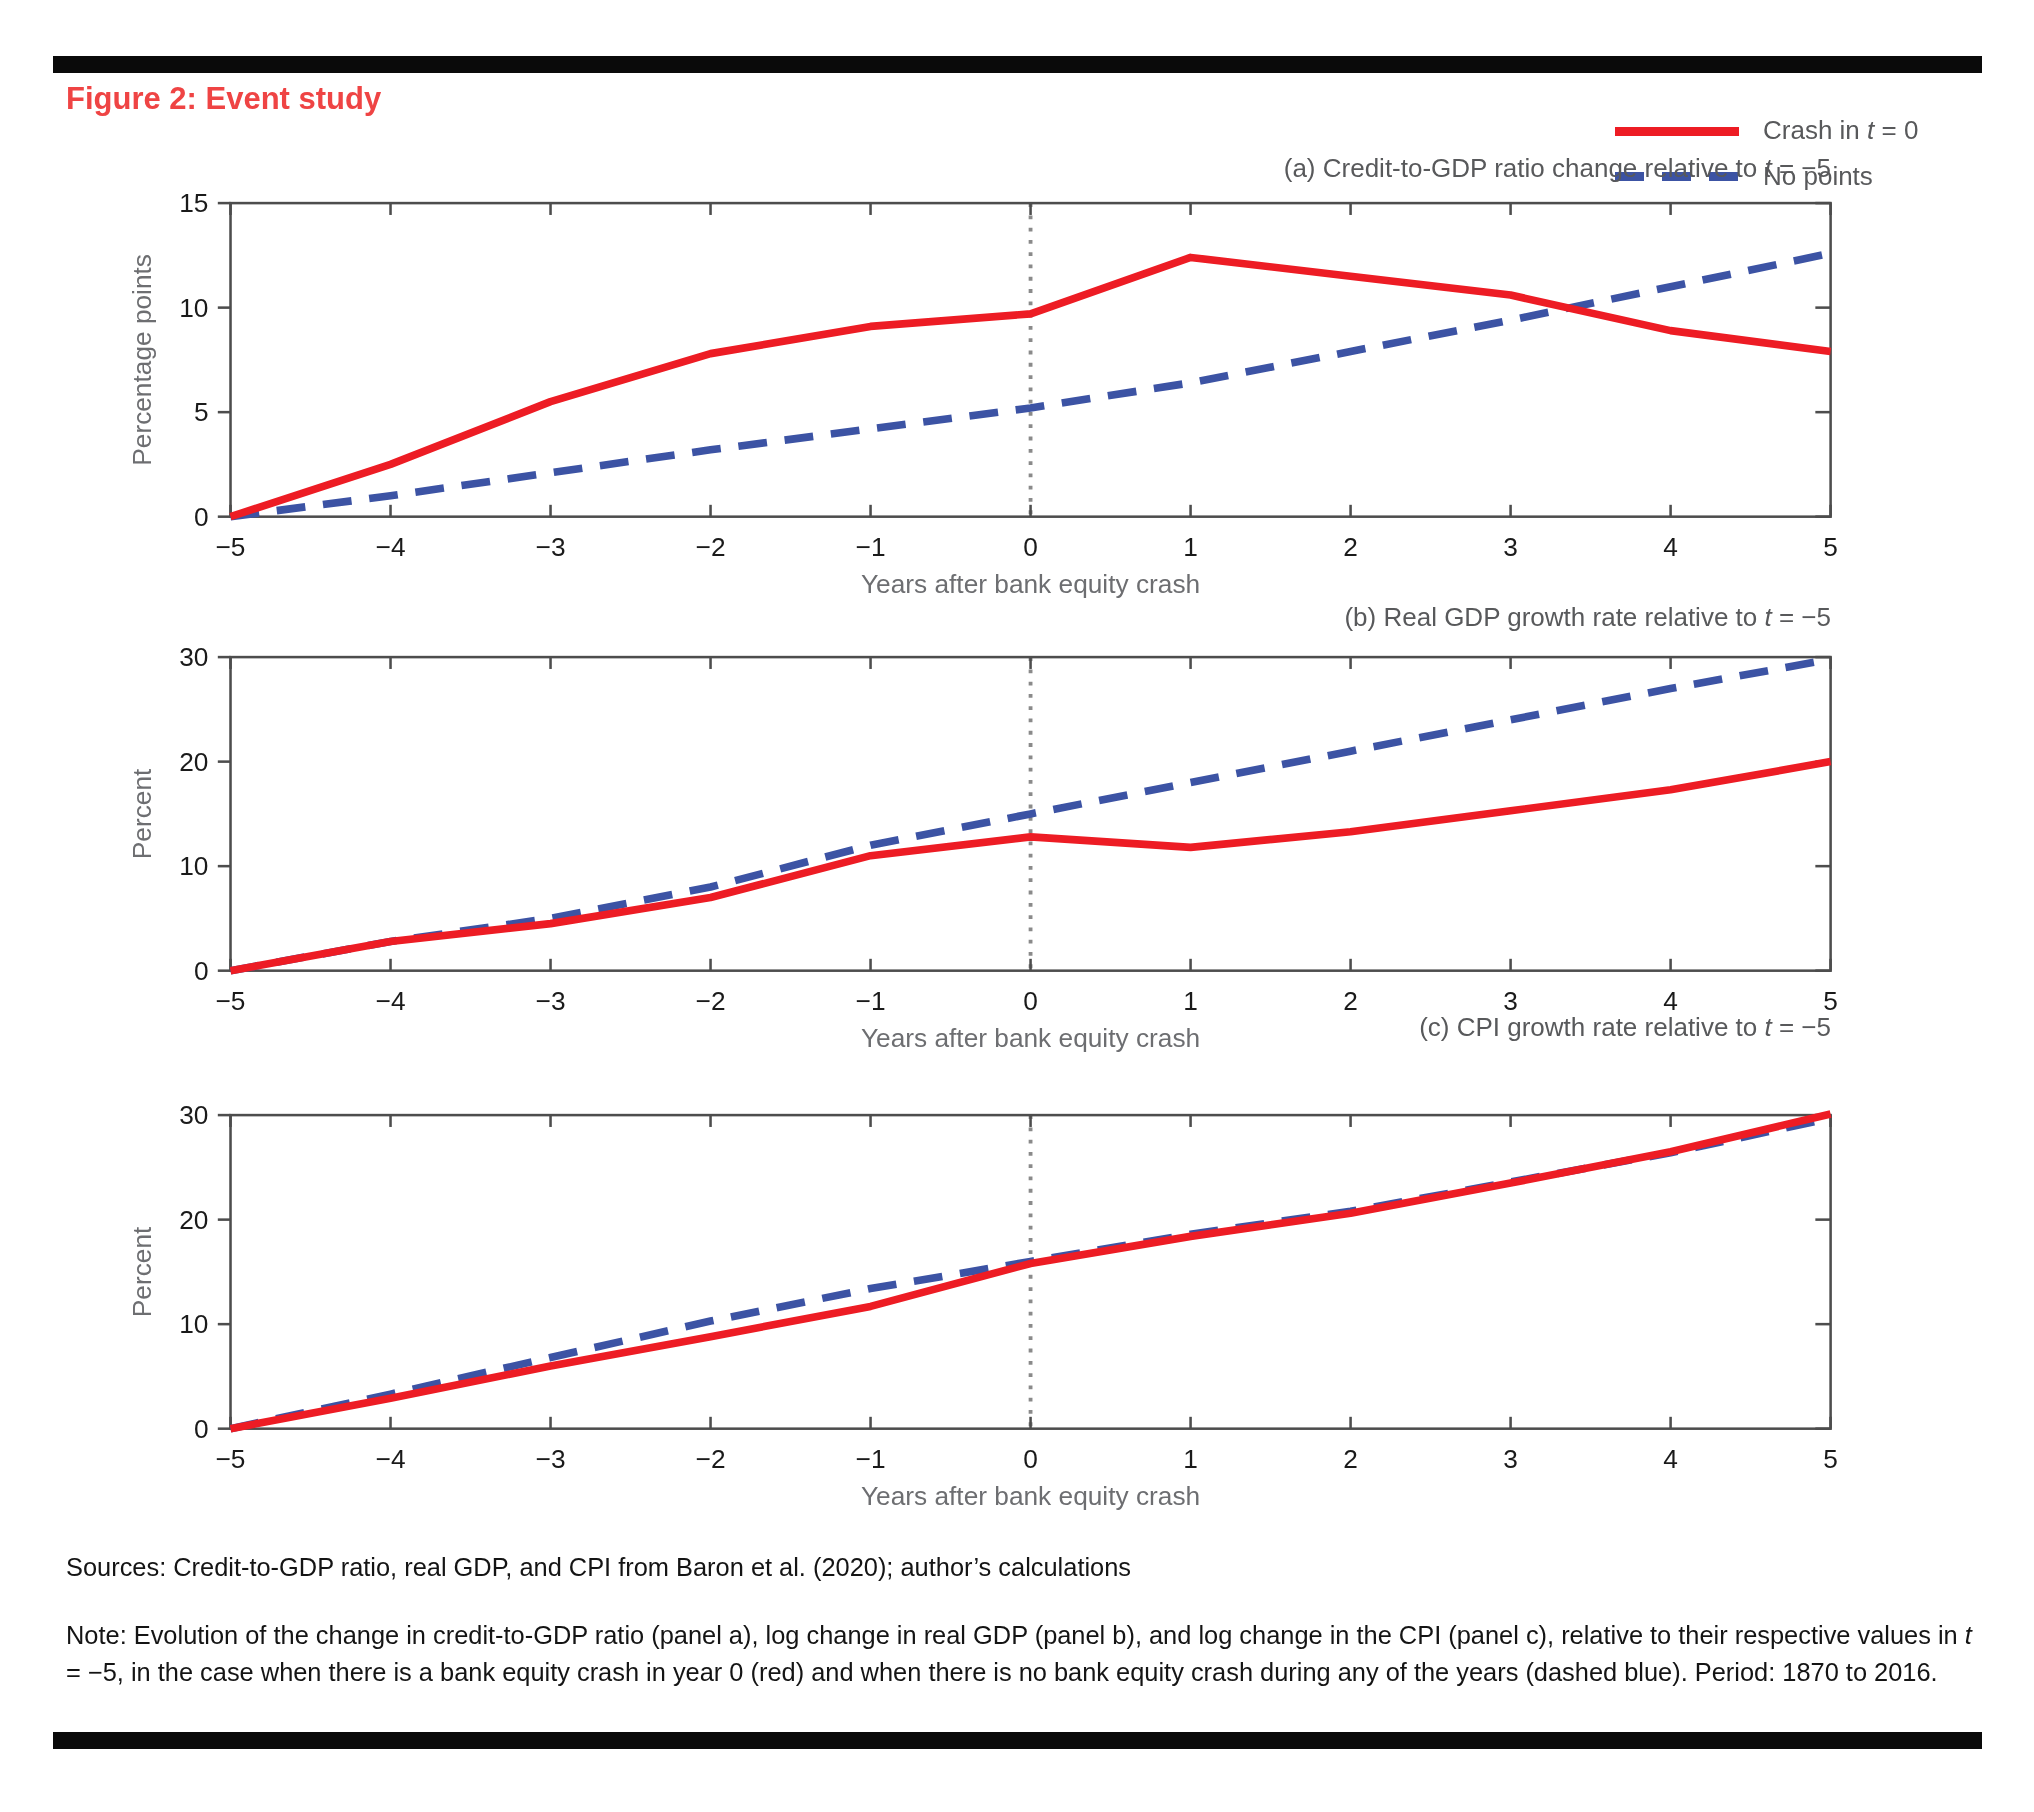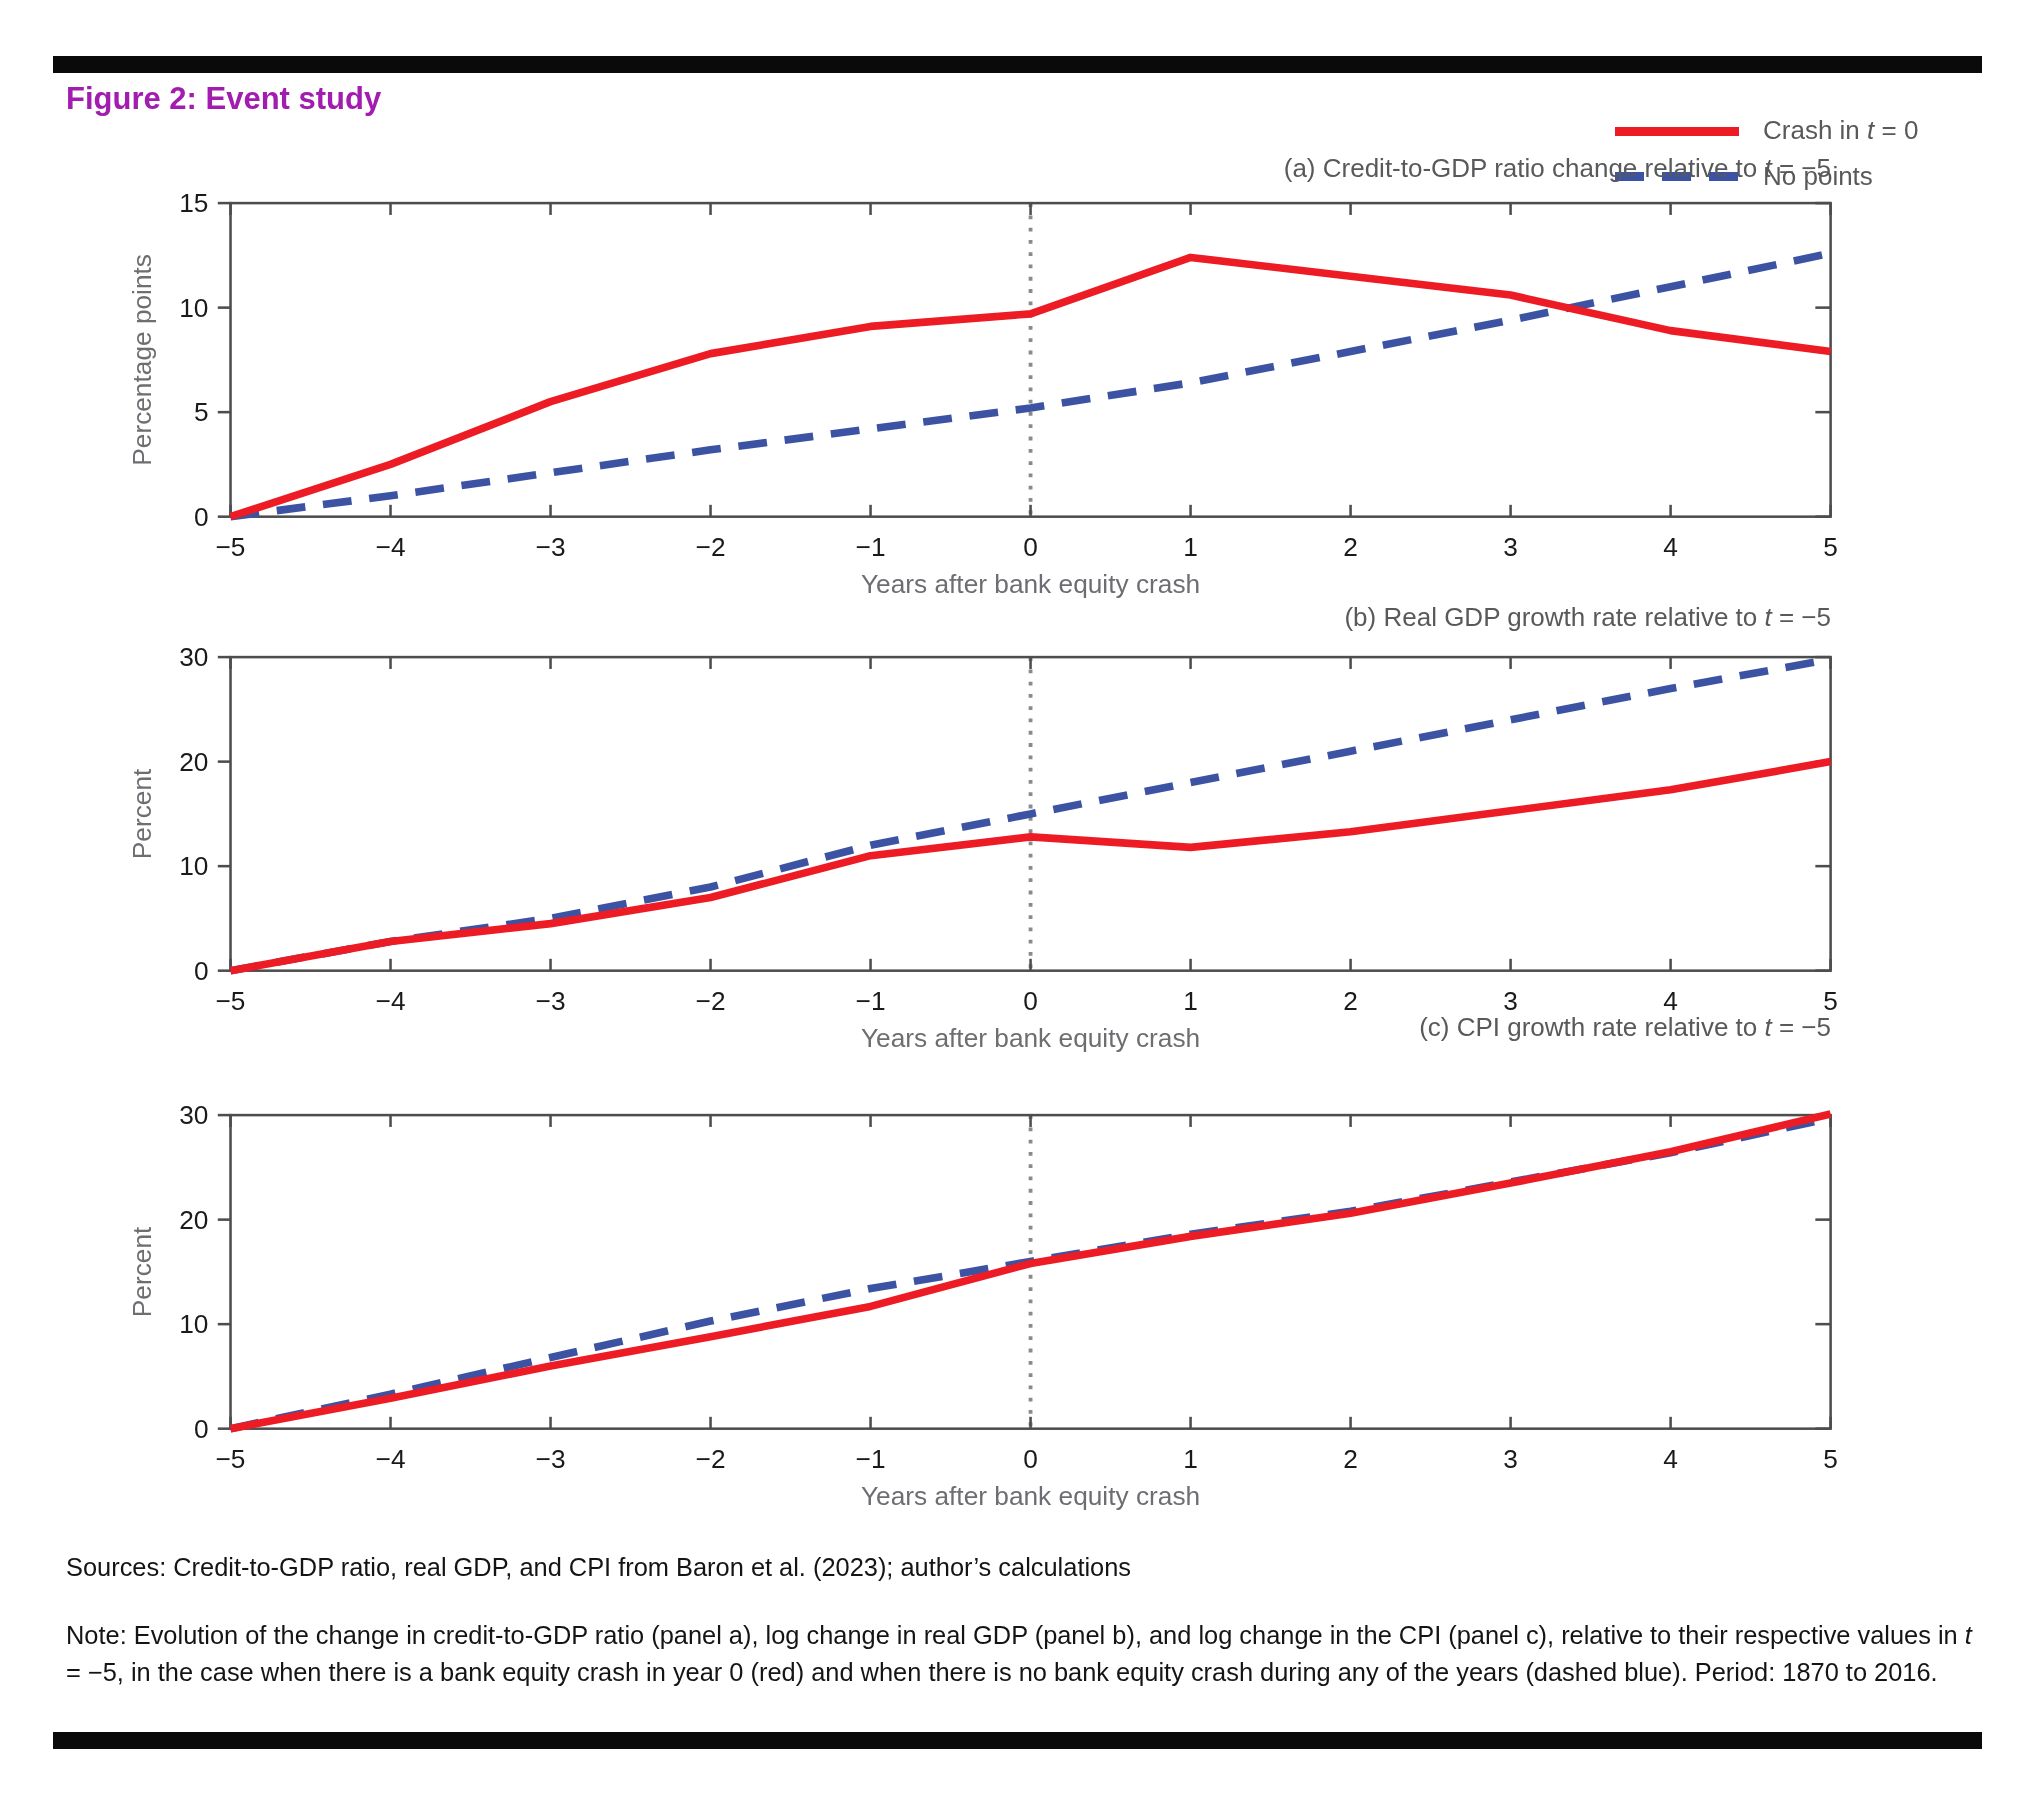--- a/index.html
+++ b/index.html
@@ -1,19 +1,19 @@
 <!DOCTYPE html>
 <html style="font-size:13.6px"><head>
 <meta charset="utf-8">
 <style>
   html, body { margin:0; padding:0; background:#ffffff; }
   body { width:2034px; height:1812px; position:relative; font-family:"Liberation Sans", sans-serif; }
   .abs { position:absolute; }
   .rule { background:#0a0a0a; }
-  #figure-title { font-size:31px; font-weight:bold; color:#a21caf; letter-spacing:0px; }
+  #figure-title { font-size:31px; font-weight:bold; color:#ef4444; letter-spacing:0px; }
   .legend-label { font-size:26px; color:#58595b; white-space:nowrap;margin-left:12px; }
   .panel-title { width:1600px; left:231px; text-align:right; font-size:26px; color:#58595b; white-space:nowrap; }
   .panel-title i, .legend-label i, #note-text i { font-style:italic; }
   .chart-svg { left:0; overflow:visible; }
   .chart-svg text { font-family:"Liberation Sans", sans-serif; }
   .footer-text { font-size:25.4px; color:#141414; }
   #note-text { width:1926px; line-height:37px; }
 </style>
 </head>
 <body>
@@ -191,17 +191,17 @@
     <text x="246" y="154.33333333333334" text-anchor="end" font-size="31" fill="#1a1a1a">20</text>
     <line x1="257" y1="20" x2="272" y2="20" stroke="#4d4d4d" stroke-width="3"></line>
     <line x1="2160" y1="20" x2="2142" y2="20" stroke="#4d4d4d" stroke-width="3"></line>
     <text x="246" y="31" text-anchor="end" font-size="31" fill="#1a1a1a">30</text>
     <polyline points="272.0,390.0 460.8,349.3 649.6,306.1 838.4,263.0 1027.2,224.7 1216.0,192.7 1404.8,160.6 1593.6,133.5 1782.4,98.9 1971.2,64.4 2160.0,23.7" fill="none" stroke="#3c53a4" stroke-width="9" stroke-linejoin="round" stroke-dasharray="34 21"></polyline>
     <polyline points="272.0,390.0 460.8,354.2 649.6,316.0 838.4,281.5 1027.2,245.7 1216.0,195.1 1404.8,163.1 1593.6,135.9 1782.4,100.2 1971.2,63.2 2160.0,18.8" fill="none" stroke="#ed1c24" stroke-width="9" stroke-linejoin="round"></polyline>
     <text x="1216" y="480" text-anchor="middle" font-size="31" fill="#6d6e71">Years after bank equity crash</text>
     <text transform="translate(178,205) rotate(-90)" text-anchor="middle" font-size="31" fill="#6d6e71">Percent</text>
   </svg>
 
-<div class="abs footer-text" style="left:66px; top:1553px;">Sources: Credit-to-GDP ratio, real GDP, and CPI from Baron et al. (2023); author’s calculations</div>
+<div class="abs footer-text" style="left:66px; top:1553px;">Sources: Credit-to-GDP ratio, real GDP, and CPI from Baron et al. (2020); author’s calculations</div>
 <div class="abs footer-text" id="note-text" style="left:66px; top:1617px;">Note: Evolution of the change in credit-to-GDP ratio (panel a), log change in real GDP (panel b), and log change in the CPI (panel c), relative to their respective values in <i>t</i> = −5, in the case when there is a bank equity crash in year 0 (red) and when there is no bank equity crash during any of the years (dashed blue). Period: 1870 to 2016.</div>
 
 <div class="abs rule" style="left:53px; top:1732px; width:1929px; height:17px;"></div>
 
 
 </body></html>

